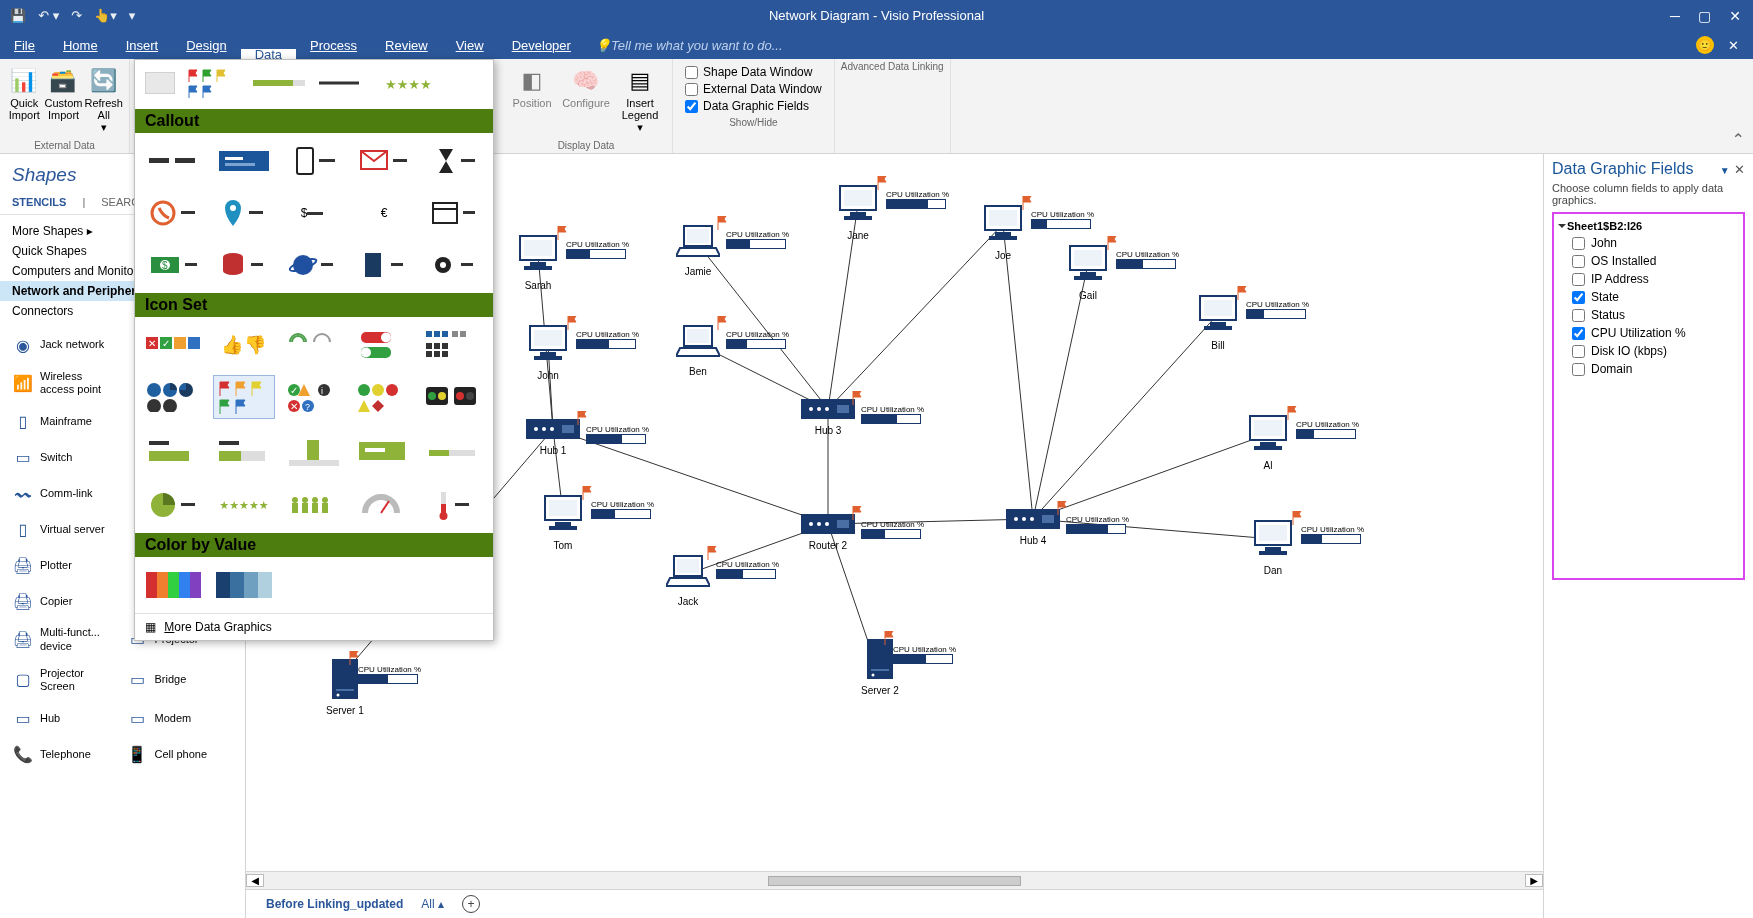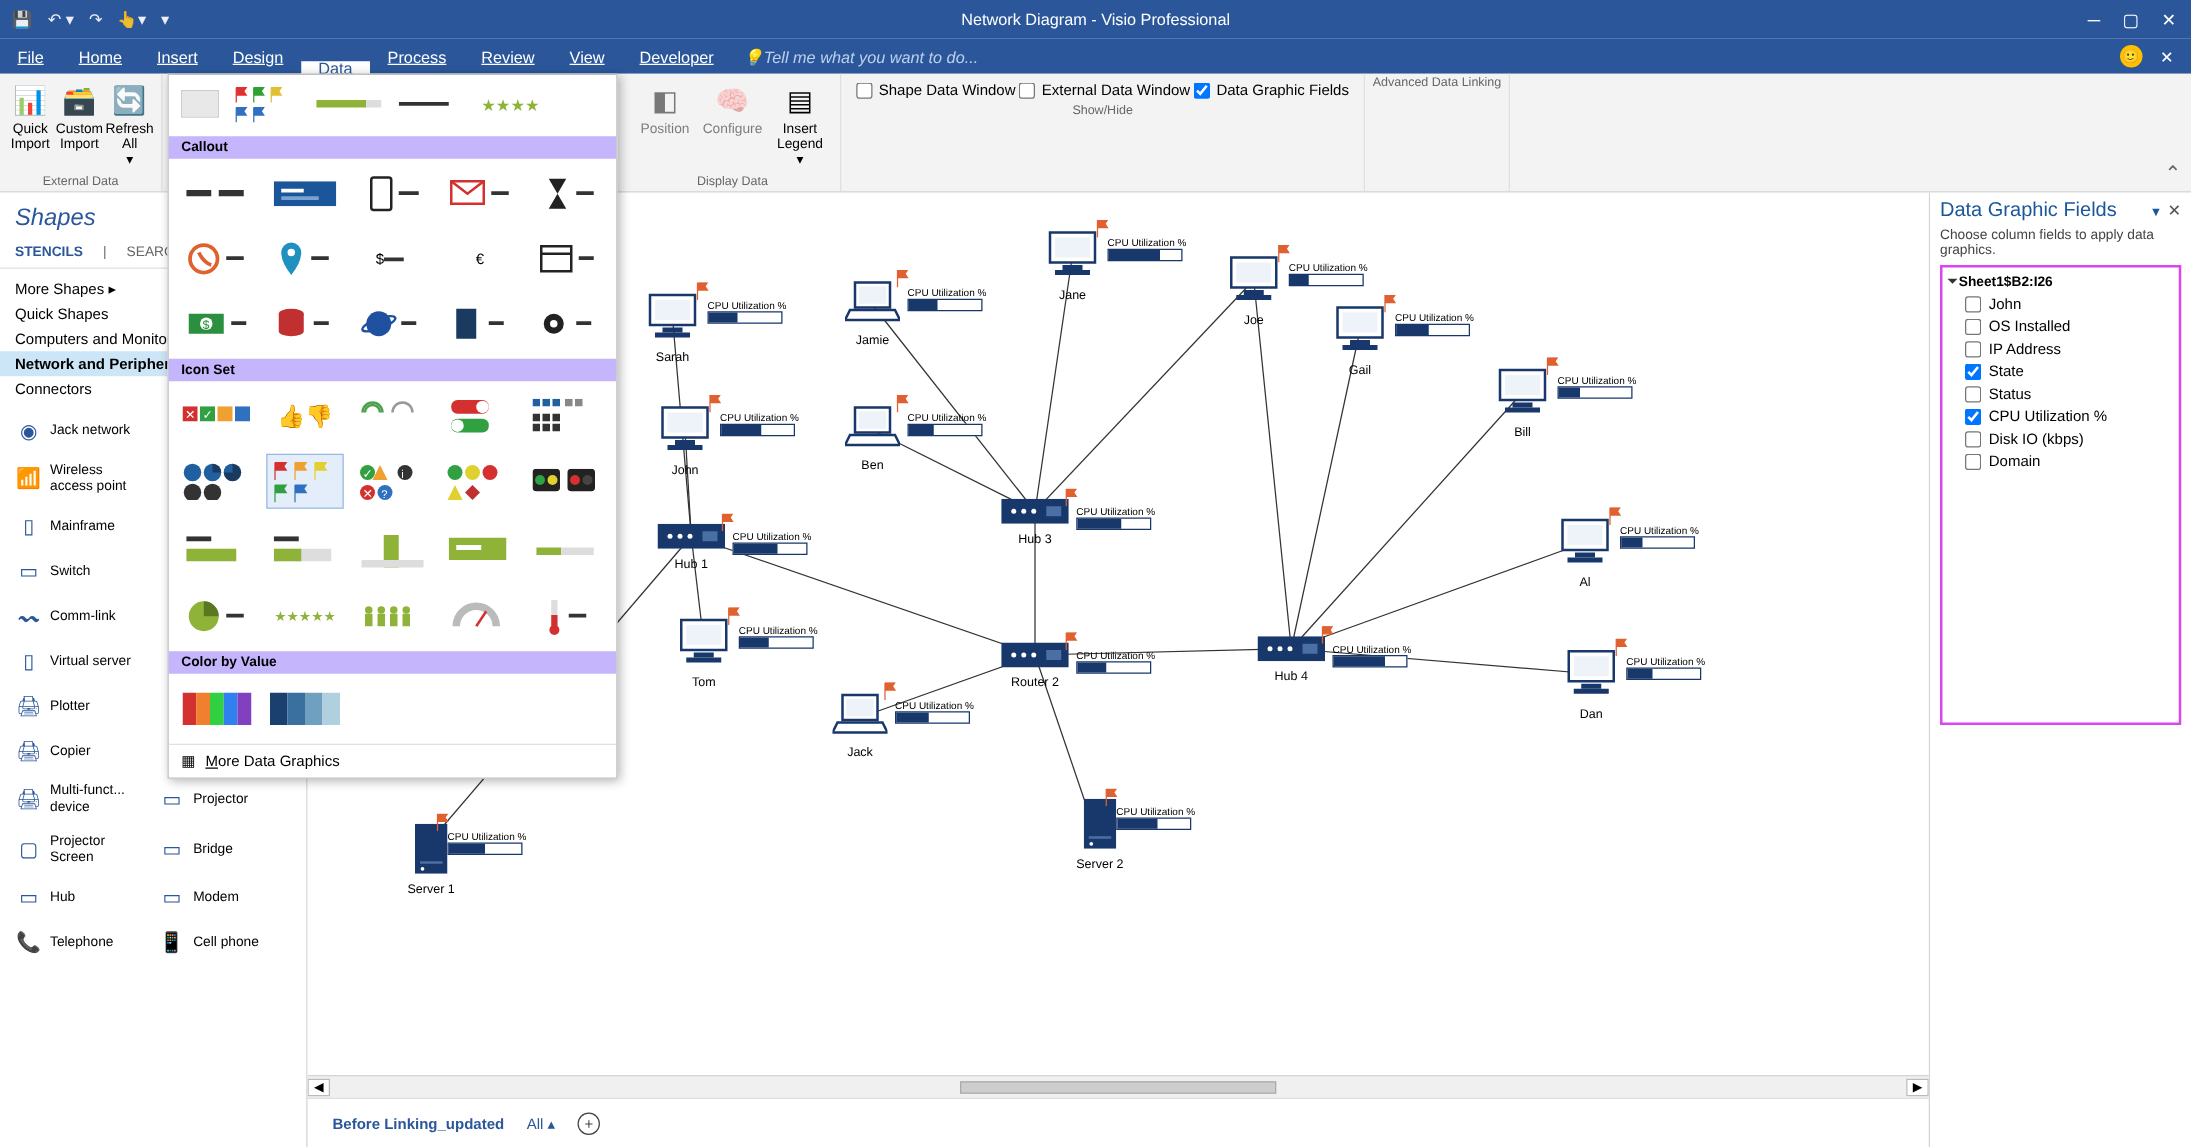--- a/index.html
+++ b/index.html
@@ -20,21 +20,21 @@
 .menubar .right { margin-left: auto; display: flex; align-items: center; gap: 14px; padding-right: 14px; }
 .smiley { width: 18px; height: 18px; border-radius: 50%; background: #ffc000; display: inline-flex; align-items: center; justify-content: center; font-size: 11px; }
 
 
 .ribbon { height: 95px; background: #f3f3f3; border-bottom: 1px solid #d4d4d4; display: flex; }
 .rgroup { display: flex; flex-direction: column; border-right: 1px solid #e0e0e0; padding: 2px 6px 0; }
 .rgroup .buttons { flex: 1; display: flex; align-items: flex-start; gap: 2px; }
 .rgroup .glabel { font-size: 10px; color: #666; text-align: center; padding-bottom: 2px; }
 .rbtn-large { display: flex; flex-direction: column; align-items: center; width: 52px; font-size: 11px; cursor: pointer; padding-top: 4px; text-align: center; }
 .rbtn-large .ic { width: 32px; height: 32px; display: inline-flex; align-items: center; justify-content: center; font-size: 22px; }
-.rchk-list { display: flex; flex-direction: row; gap: 3px; padding: 4px 6px; font-size: 12px; }
+.rchk-list { display: flex; flex-direction: column; gap: 3px; padding: 4px 6px; font-size: 12px; }
 .rchk-list label { display: flex; align-items: center; gap: 5px; cursor: pointer; }
 .rlink-list { display: flex; flex-direction: column; gap: 3px; padding: 4px 6px; font-size: 12px; }
 .rlink-list span { cursor: pointer; }
 .ribbon-collapse { margin-left: auto; display: flex; align-items: flex-end; padding: 0 8px 4px; color: #666; cursor: pointer; }
 
 
 .main { flex: 1; display: flex; overflow: hidden; }
 
 
 .shapes-panel { width: 246px; background: #fff; border-right: 1px solid #d4d4d4; display: flex; flex-direction: column; font-size: 12px; }
@@ -46,21 +46,21 @@
 .shapes-nav div.active { background: #cde6f7; font-weight: 600; }
 .stencil-list { flex: 1; overflow-y: auto; }
 .stencil-row { display: flex; padding: 2px 8px; }
 .stencil-cell { width: 50%; display: flex; align-items: center; gap: 6px; padding: 5px 4px; cursor: pointer; }
 .stencil-cell .sic { width: 22px; height: 22px; display: inline-flex; align-items: center; justify-content: center; font-size: 16px; color: #2b579a; flex-shrink: 0; }
 .stencil-cell span.lbl { font-size: 11px; line-height: 1.2; }
 
 
 .dg-popup { position: absolute; left: 134px; top: 59px; width: 360px; background: #fff; border: 1px solid #bfbfbf; box-shadow: 2px 2px 8px rgba(0,0,0,.3); z-index: 100; font-size: 12px; }
 .dg-top-strip { padding: 8px 10px; display: flex; gap: 12px; align-items: center; }
-.dg-section-h { background: #c4b5fd; padding: 3px 10px; font-weight: 600; font-size: 11px; }
+.dg-section-h { background: #4d7c0f; padding: 3px 10px; font-weight: 600; font-size: 16px; }
 .dg-grid { display: flex; flex-wrap: wrap; padding: 6px 8px; gap: 8px; }
 .dg-item { width: 62px; height: 44px; display: flex; align-items: center; justify-content: center; cursor: pointer; border: 1px solid transparent; }
 .dg-item.sel { background: #e4eefb; border-color: #9bb8e0; }
 .dg-item svg { max-width: 56px; max-height: 40px; }
 .dg-more { border-top: 1px solid #e0e0e0; padding: 6px 10px; display: flex; align-items: center; gap: 8px; cursor: pointer; }
 .dg-more span.u { text-decoration: underline; }
 
 
 .canvas-wrap { flex: 1; display: flex; flex-direction: column; overflow: hidden; position: relative; }
 .canvas { flex: 1; background: #fff; position: relative; overflow: hidden; }
@@ -70,21 +70,21 @@
 .cpu-badge .txt { display: block; }
 .cpu-bar { width: 60px; height: 10px; border: 1px solid #18376a; background: #fff; position: relative; }
 .cpu-bar .fill { position: absolute; left: 0; top: 0; bottom: 0; background: #18376a; }
 .wire { position: absolute; stroke: #333; stroke-width: 1; fill: none; }
 .hscroll { height: 18px; background: #f0f0f0; border-top: 1px solid #d4d4d4; position: relative; display: flex; align-items: center; }
 .hscroll .arrow { width: 18px; text-align: center; font-size: 10px; border: 1px solid #bbb; background: #fff; cursor: pointer; }
 .hscroll .track { flex: 1; position: relative; height: 14px; }
 .hscroll .thumb { position: absolute; left: 40%; width: 20%; top: 2px; bottom: 2px; background: #cdcdcd; border: 1px solid #aaa; }
 
 
-.btabs { height: 40px; border-top: 1px solid #d4d4d4; display: flex; align-items: center; font-size: 12px; padding-left: 20px; gap: 18px; color: #2b579a; }
+.btabs { height: 29px; border-top: 1px solid #d4d4d4; display: flex; align-items: center; font-size: 12px; padding-left: 20px; gap: 18px; color: #2b579a; }
 .btabs .tab { font-weight: 600; }
 .btabs .plus { width: 18px; height: 18px; border: 1.5px solid #444; border-radius: 50%; display: inline-flex; align-items: center; justify-content: center; font-size: 12px; color: #444; cursor: pointer; }
 
 
 .dgf-panel { width: 210px; border-left: 1px solid #d4d4d4; background: #fff; padding: 6px 8px; font-size: 12px; }
 .dgf-head { display: flex; align-items: center; justify-content: space-between; color: #1a5699; font-size: 16px; margin-bottom: 4px; }
 .dgf-head .x { color: #555; font-size: 13px; cursor: pointer; }
 .dgf-desc { font-size: 11px; color: #444; margin-bottom: 6px; }
 .dgf-box { border: 2px solid #d946ef; padding: 4px 2px 200px; }
 .dgf-group { font-weight: 600; font-size: 11px; padding: 2px 4px; }

